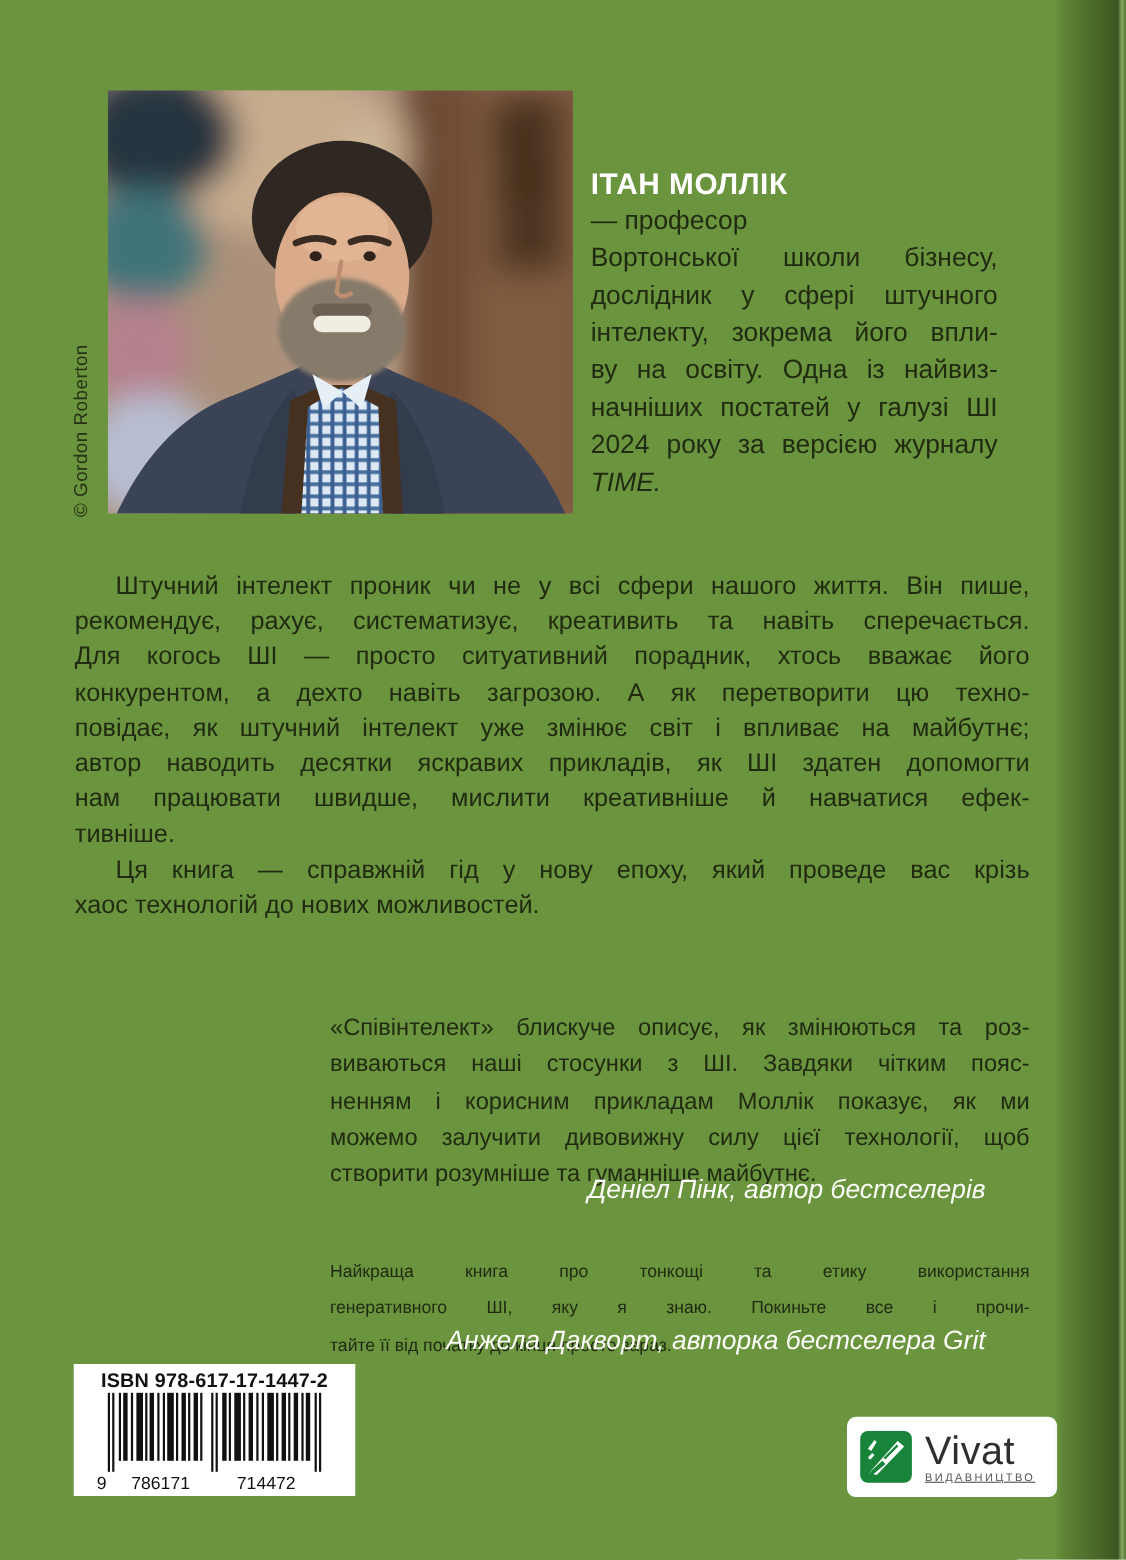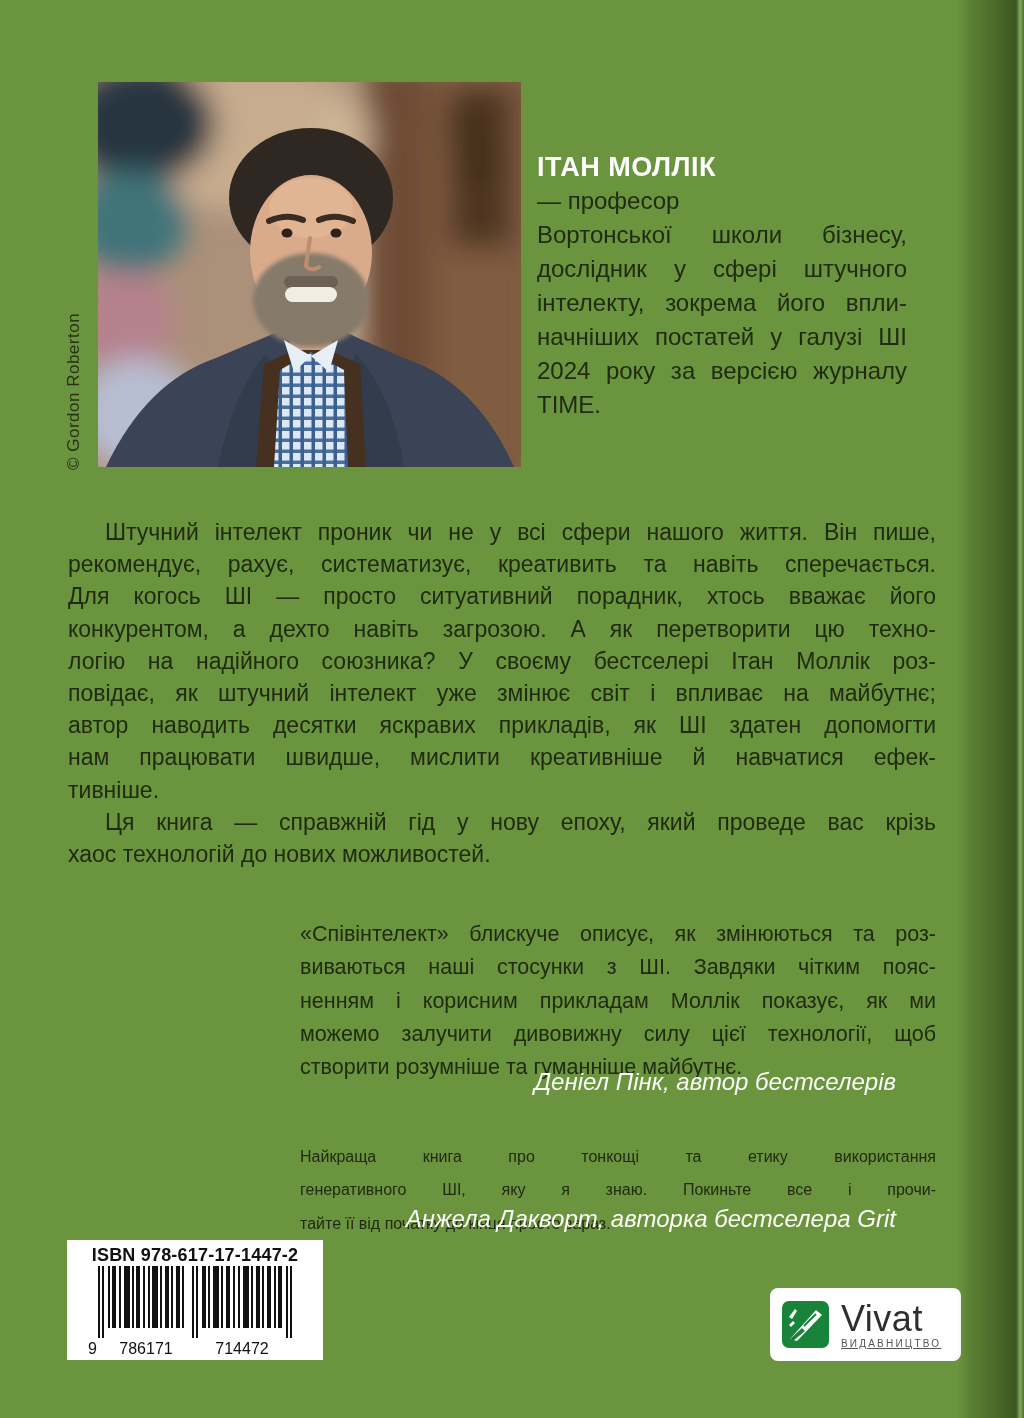--- a/index.html
+++ b/index.html
@@ -56,21 +56,21 @@
   .bio {
     position: absolute;
     left: 537px; top: 150px;
     width: 370px;
     font-size: 24px;
     line-height: 34px;
   }
   .bio-line1 { display: flex; justify-content: space-between; align-items: baseline; white-space: nowrap; flex-direction: column; }
   .bio-name { color: #ffffff; font-weight: bold; font-size: 27px; letter-spacing: 0.5px; }
   .bio-line1-rest { color: #212b12; }
-  .bio-last { }
+  .bio-last { font-style: italic; }
 
   [data-bind-lines] > div {
     text-align: justify;
     text-align-last: justify;
   }
   [data-bind-lines].endleft > div:last-child { text-align-last: left; }
   .indent > div:first-child { text-indent: 37px; }
 
   .main-text {
     position: absolute;
@@ -225,33 +225,33 @@
 
   <div class="bio">
     <div class="bio-line1">
       <span class="bio-name" data-bind="bio.name">ІТАН МОЛЛІК</span>
       <span class="bio-line1-rest" data-bind="bio.line1_rest">— професор</span>
     </div>
     <div class="dark-text" data-bind-lines="bio.lines">
         <div>Вортонської школи бізнесу,</div>
         <div>дослідник у сфері штучного</div>
         <div>інтелекту, зокрема його впли-</div>
+        <div>ву на освіту. Одна із найвиз-</div>
         <div>начніших постатей у галузі ШІ</div>
         <div>2024 року за версією журналу</div>
       </div>
     <div class="dark-text bio-last" data-bind="bio.last_line">TIME.</div>
   </div>
 
   <div class="main-text dark-text">
     <div class="endleft indent" data-bind-lines="description.para1_lines">
         <div>Штучний інтелект проник чи не у всі сфери нашого життя. Він пише,</div>
         <div>рекомендує, рахує, систематизує, креативить та навіть сперечається.</div>
         <div>Для когось ШІ — просто ситуативний порадник, хтось вважає його</div>
         <div>конкурентом, а дехто навіть загрозою. А як перетворити цю техно-</div>
-        <div>логію на надійного союзника? У своєму бестселері Ітан Моллік роз-</div>
         <div>повідає, як штучний інтелект уже змінює світ і впливає на майбутнє;</div>
         <div>автор наводить десятки яскравих прикладів, як ШІ здатен допомогти</div>
         <div>нам працювати швидше, мислити креативніше й навчатися ефек-</div>
         <div>тивніше.</div>
       </div>
     <div class="endleft indent" data-bind-lines="description.para2_lines">
         <div>Ця книга — справжній гід у нову епоху, який проведе вас крізь</div>
         <div>хаос технологій до нових можливостей.</div>
       </div>
   </div>

